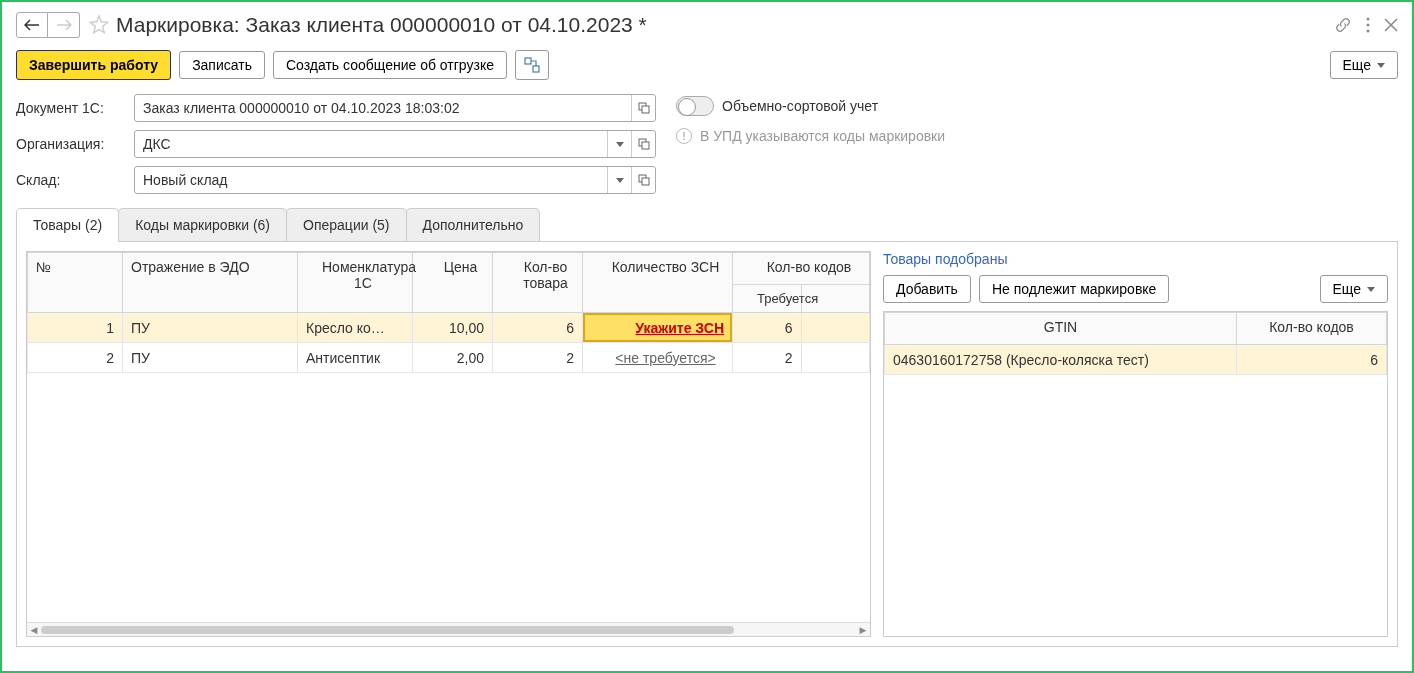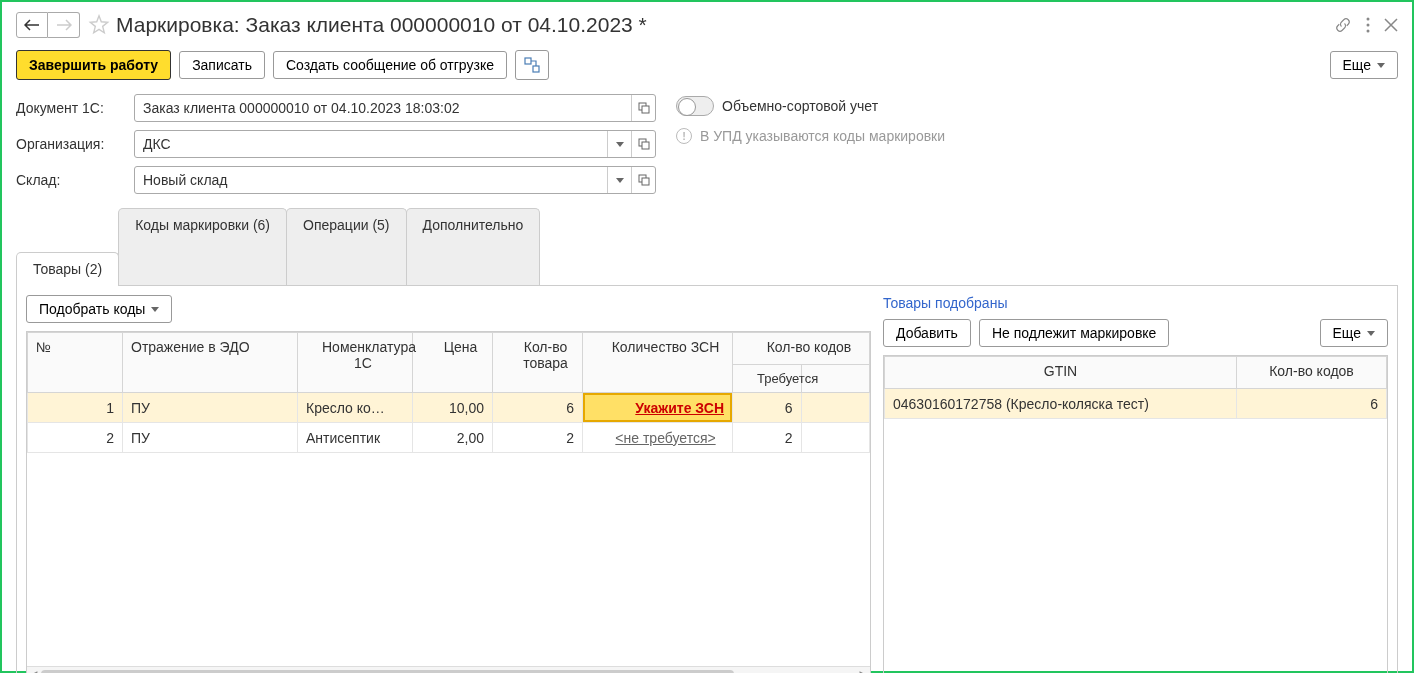--- a/index.html
+++ b/index.html
@@ -40,21 +40,21 @@
 
 .toggle { display: flex; align-items: center; gap: 8px; margin-bottom: 12px; }
 .toggle-switch { width: 38px; height: 20px; border-radius: 10px; border: 1px solid #aaa; background: #eee; position: relative; cursor: pointer; }
 .toggle-switch::after { content: ''; position: absolute; left: 1px; top: 1px; width: 16px; height: 16px; border-radius: 50%; background: #fff; border: 1px solid #999; }
 .info-line { display: flex; align-items: center; gap: 8px; color: #999; }
 .info-icon { width: 16px; height: 16px; border: 1.5px solid #bbb; border-radius: 50%; display: flex; align-items: center; justify-content: center; font-size: 11px; font-weight: bold; color: #bbb; }
 
 
 .tabs { display: flex; border-bottom: 1px solid #ccc; margin-top: 6px; }
 .tab { padding: 8px 16px; border: 1px solid #ccc; border-bottom: none; background: #eee; cursor: pointer; margin-right: -1px; border-radius: 5px 5px 0 0; }
-.tab.active { background: #fff; position: relative; z-index: 1; margin-top: 44px; }
+.tab.active { background: #fff; position: relative; z-index: 1; }
 .tab.active::after { content: ''; position: absolute; left: 0; right: 0; bottom: -1px; height: 1px; background: #fff; }
 
 
 .content { display: flex; gap: 12px; border: 1px solid #ccc; border-top: none; padding: 9px; height: 405px; }
 .left-panel { flex: 1; display: flex; flex-direction: column; min-width: 0; }
 .right-panel { width: 505px; display: flex; flex-direction: column; }
 
 .panel-toolbar { display: flex; gap: 8px; margin-bottom: 8px; align-items: center; }
 .panel-title { color: #36c; margin-bottom: 8px; }
 
@@ -207,25 +207,20 @@
 
   <div class="tabs">
     <div class="tab active">Товары (2)</div>
     <div class="tab">Коды маркировки (6)</div>
     <div class="tab">Операции (5)</div>
     <div class="tab">Дополнительно</div>
   </div>
 
   <div class="content">
     <div class="left-panel">
-      <div class="panel-toolbar">
-        <button class="btn btn-more">
-            <span>Подобрать коды</span>
-          </button>
-      </div>
       <div class="table-wrap">
         <table class="tbl">
           <thead>
             <tr>
               <th rowspan="2" class="col-no">№</th>
               <th rowspan="2" class="col-edo">Отражение в ЭДО</th>
               <th rowspan="2" class="col-nom ctr">Номенклатура 1С</th>
               <th rowspan="2" class="col-price ctr">Цена</th>
               <th rowspan="2" class="col-qty ctr">Кол-во товара</th>
               <th rowspan="2" class="col-zsn ctr">Количество ЗСН</th>

